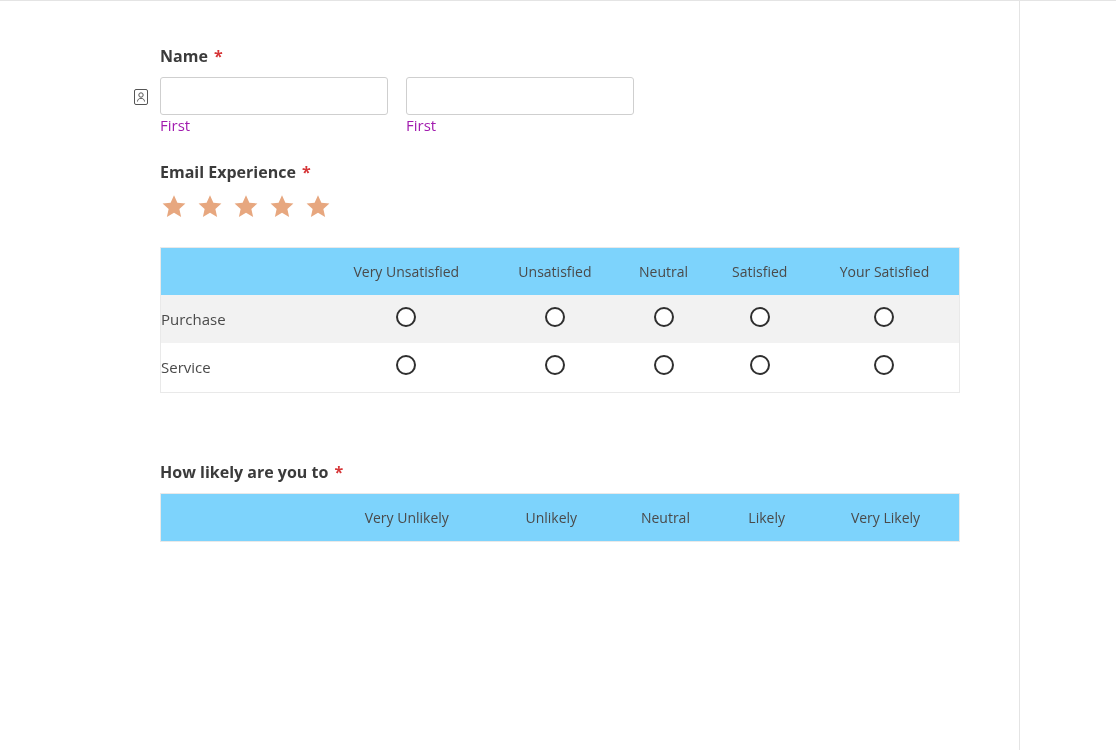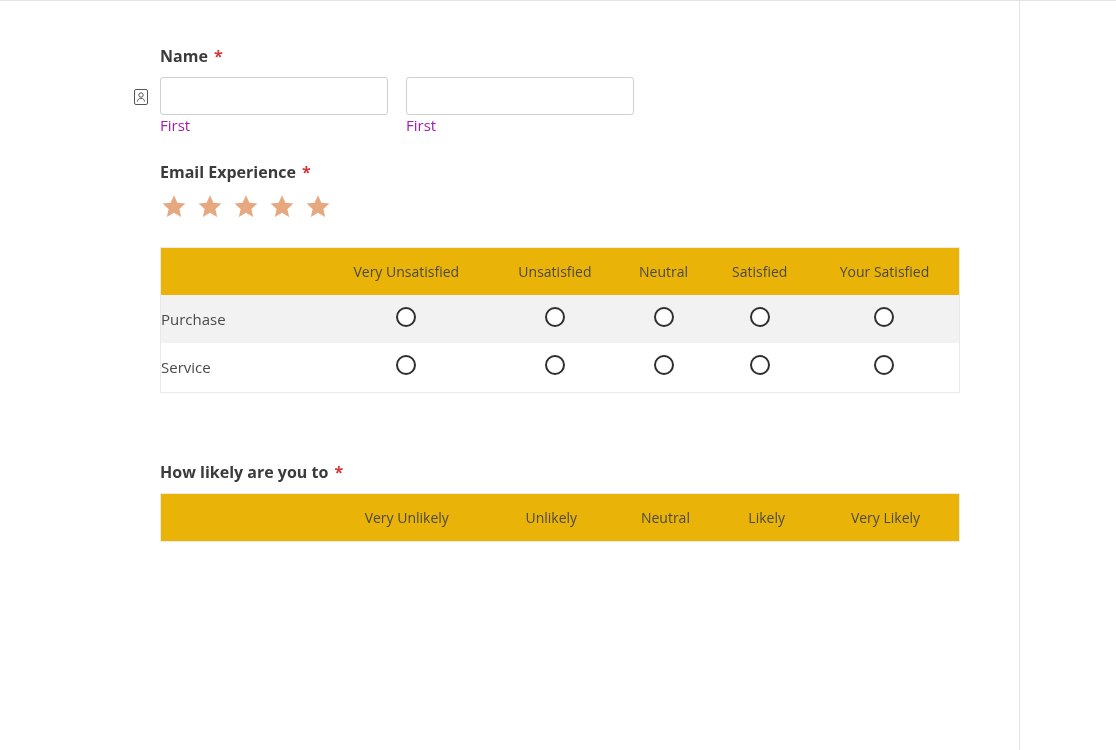--- a/index.html
+++ b/index.html
@@ -42,21 +42,21 @@
     border-collapse: collapse;
     width: 800px;
     border: 1px solid #e9e9e9;
     font-size: 14px;
     color: #4a4a4a;
   }
   .likert-table th {
     font-weight: 400;
     padding: 14px 8px;
     text-align: center;
-    background: #eab308;
+    background: #7dd3fc;
   }
   .likert-table th.rowhead-blank { width: 160px; }
   .likert-table td.rowhead {
     text-align: left;
     padding: 14px 0;
     width: 160px;
     font-size: 15px;
     color: #4a4a4a;
     line-height: 1.35;
   }

